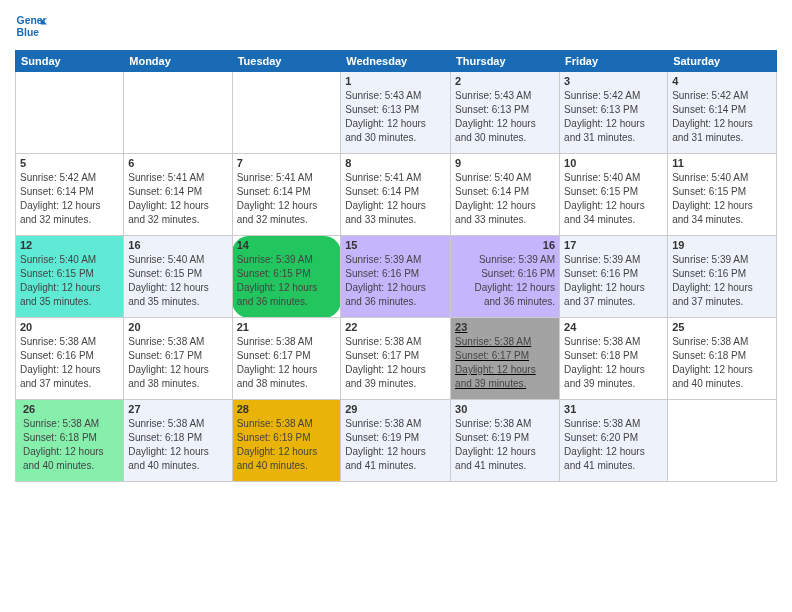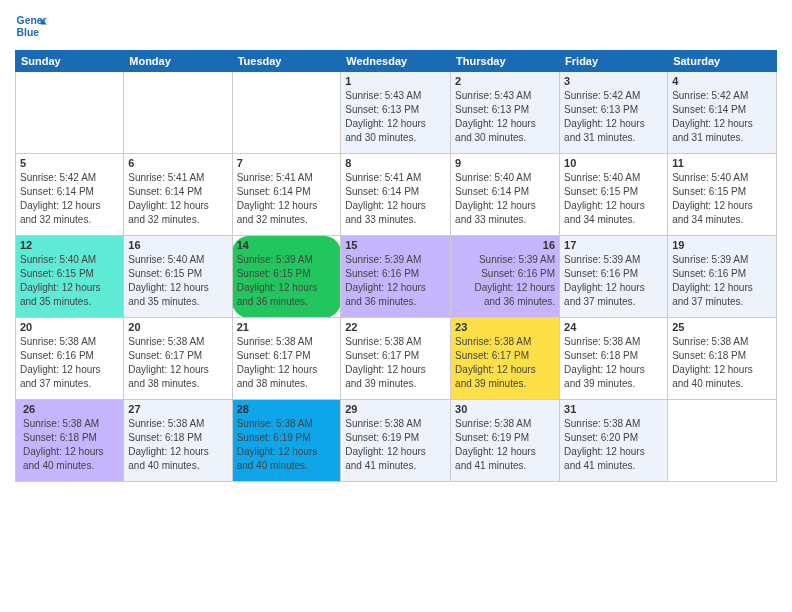--- a/index.html
+++ b/index.html
@@ -213,43 +213,43 @@
             <div class="day-info">Sunrise: 5:38 AM<br>Sunset: 6:17 PM<br>Daylight: 12 hours<br>and 38 minutes.</div>
           </td>
           <td style="background: rgb(255, 255, 255);">
             <span class="day-num">21</span>
             <div class="day-info">Sunrise: 5:38 AM<br>Sunset: 6:17 PM<br>Daylight: 12 hours<br>and 38 minutes.</div>
           </td>
           <td style="background: rgb(255, 255, 255);">
             <span class="day-num">22</span>
             <div class="day-info">Sunrise: 5:38 AM<br>Sunset: 6:17 PM<br>Daylight: 12 hours<br>and 39 minutes.</div>
           </td>
-          <td style="background: #fde047;">
+          <td style="background: #a3a3a3; text-decoration: underline;">
             <span class="day-num">23</span>
             <div class="day-info">Sunrise: 5:38 AM<br>Sunset: 6:17 PM<br>Daylight: 12 hours<br>and 39 minutes.</div>
           </td>
           <td style="background: rgb(255, 255, 255);">
             <span class="day-num">24</span>
             <div class="day-info">Sunrise: 5:38 AM<br>Sunset: 6:18 PM<br>Daylight: 12 hours<br>and 39 minutes.</div>
           </td>
           <td style="background: rgb(255, 255, 255);">
             <span class="day-num">25</span>
             <div class="day-info">Sunrise: 5:38 AM<br>Sunset: 6:18 PM<br>Daylight: 12 hours<br>and 40 minutes.</div>
           </td>
         </tr>
         <tr>
-          <td style="background: #c4b5fd; padding-left: 7px;">
+          <td style="background: #86efac; padding-left: 7px;">
             <span class="day-num">26</span>
             <div class="day-info">Sunrise: 5:38 AM<br>Sunset: 6:18 PM<br>Daylight: 12 hours<br>and 40 minutes.</div>
           </td>
           <td style="background: rgb(238, 242, 251); margin-top: 8px;">
             <span class="day-num">27</span>
             <div class="day-info">Sunrise: 5:38 AM<br>Sunset: 6:18 PM<br>Daylight: 12 hours<br>and 40 minutes.</div>
           </td>
-          <td style="background: #0ea5e9; margin-top: 16px;">
+          <td style="background: #eab308; margin-top: 16px;">
             <span class="day-num">28</span>
             <div class="day-info">Sunrise: 5:38 AM<br>Sunset: 6:19 PM<br>Daylight: 12 hours<br>and 40 minutes.</div>
           </td>
           <td style="background: rgb(238, 242, 251);">
             <span class="day-num">29</span>
             <div class="day-info">Sunrise: 5:38 AM<br>Sunset: 6:19 PM<br>Daylight: 12 hours<br>and 41 minutes.</div>
           </td>
           <td style="background: rgb(238, 242, 251);">
             <span class="day-num">30</span>
             <div class="day-info">Sunrise: 5:38 AM<br>Sunset: 6:19 PM<br>Daylight: 12 hours<br>and 41 minutes.</div>

